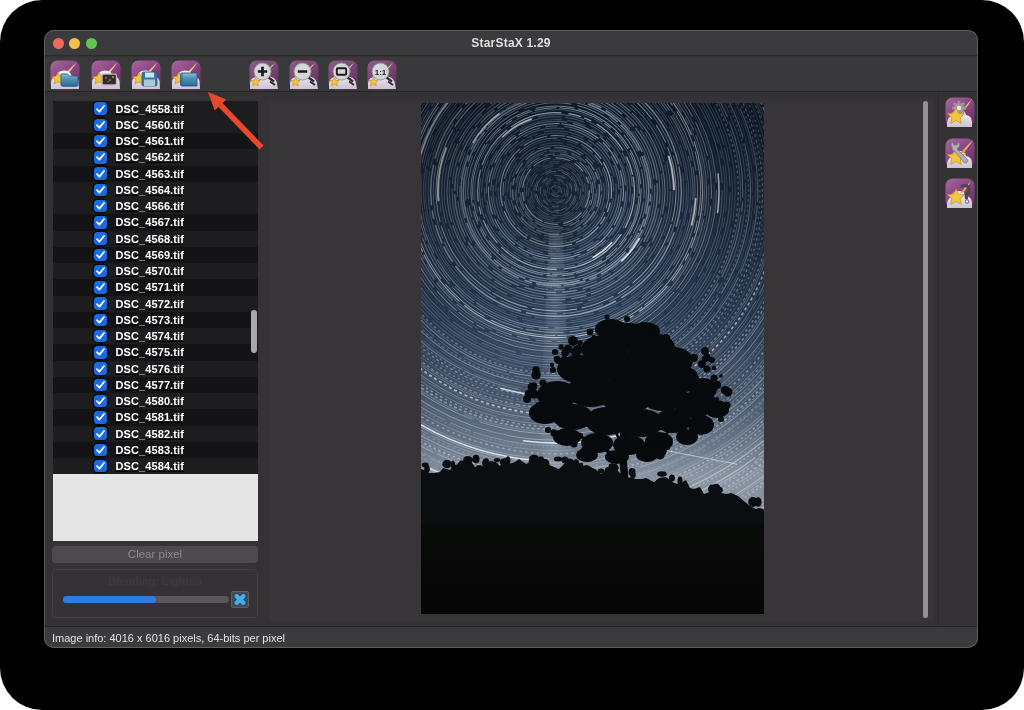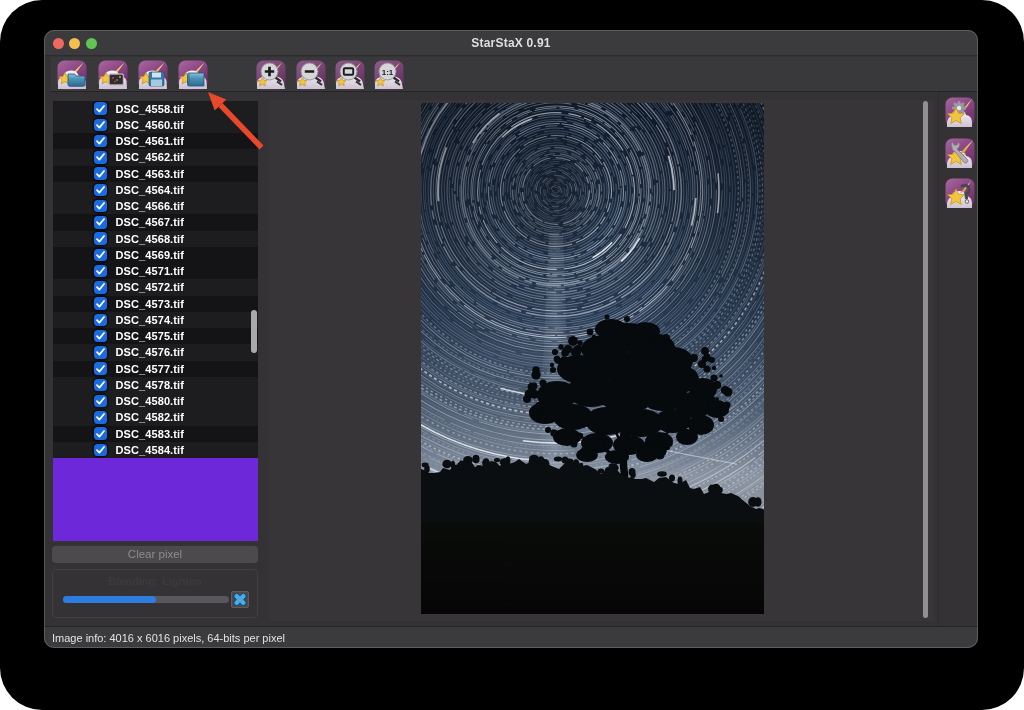--- a/index.html
+++ b/index.html
@@ -1,24 +1,24 @@
 <!DOCTYPE html>
 <html><head><meta charset="utf-8"><style>
 * { margin:0; padding:0; box-sizing:border-box; }
 body { width:1024px; height:710px; background:#ffffff; font-family:"Liberation Sans",sans-serif; position:relative; overflow:hidden; }
 .canvas { position:absolute; left:0; top:0; width:1024px; height:710px; background:#000; border-radius:42px; }
 .window { position:absolute; left:44px; top:30px; width:934px; height:618px; background:#343235; border-radius:10px; overflow:hidden; }
 .wborder { position:absolute; left:44px; top:30px; width:934px; height:618px; border-radius:10px; border:1px solid rgba(255,255,255,0.18); pointer-events:none; z-index:50; }
 .titlebar { position:absolute; left:0; top:0; width:100%; height:26px; background:#3b3a3c; border-bottom:1px solid #2c2b2d; }
 .tl { position:absolute; top:7.5px; width:11px; height:11px; border-radius:50%; }
 .title { position:absolute; top:0; left:0; width:100%; height:26px; line-height:27px; text-align:center; color:#dfdfe0; font-size:12px; font-weight:700; letter-spacing:0.2px; }
-.toolbar { position:absolute; left:7px; top:27px; width:100%; height:35px; background:#39383a; border-bottom:1px solid #252426; }
+.toolbar { position:absolute; left:0; top:27px; width:100%; height:35px; background:#39383a; border-bottom:1px solid #252426; }
 .ticon { position:absolute; top:3px; width:30px; height:30px; }
 .statusbar { position:absolute; left:0; bottom:0; width:100%; height:22px; background:#3b3a3c; border-top:1px solid #252426; color:#e2e2e3; font-size:11px; line-height:22px; padding-left:8px; }
-.list { position:absolute; left:9px; top:70.5px; width:205px; height:440px; background:#6d28d9; overflow:hidden; }
+.list { position:absolute; left:9px; top:70.5px; width:205px; height:440px; background:#e5e5e5; overflow:hidden;text-decoration:underline; }
 .row { height:16.25px; display:flex; align-items:center; }
 .cb { display:inline-flex; align-items:center; justify-content:center; width:12.5px; height:12.5px; margin-left:41px; background:#1a6ae0; border-radius:3.5px; box-shadow:0 0 0 1.5px rgba(0,0,0,0.55); }
 .fn { color:#ffffff; font-size:11px; font-weight:700; margin-left:9px; letter-spacing:0.1px; }
 .lscroll { position:absolute; left:206.5px; top:280px; width:6px; height:43px; background:#a9a9a9; border-radius:3px; }
 .clearbtn { position:absolute; left:8px; top:516px; width:206px; height:17px; background:#4c4a4d; border-radius:4px; color:#8d8b8e; font-size:11.5px; text-align:center; line-height:17px; }
 .gbox { position:absolute; left:8px; top:539px; width:206px; height:49px; border:1px solid #413f42; border-radius:4px; }
 .gtxt { position:absolute; top:5px; width:100%; text-align:center; color:#3c3a3d; font-size:11px; font-weight:700; }
 .pbar { position:absolute; left:10px; top:26px; width:166px; height:7px; background:#59575b; border-radius:3.5px; }
 .pfill { position:absolute; left:0; top:0; width:93px; height:7px; background:#2d7ce0; border-radius:3.5px; }
 .xbtn { position:absolute; right:8px; top:21px; width:18px; height:17px; background:#4c4a4d; border:1px solid #5e5c5f; border-radius:2px; }
@@ -71,21 +71,21 @@
    <line x1="21" y1="21.5" x2="26" y2="25" stroke="#2e2e30" stroke-width="2"></line>
    <circle cx="13.5" cy="11.5" r="8.5" fill="#d6d6da" stroke="#8e8e94" stroke-width="0.9"></circle>
  </g>
 </defs>
 </svg>
 <div class="window">
   <div class="titlebar">
     <div class="tl" style="left:8.5px;background:#ee6a5f"></div>
     <div class="tl" style="left:25px;background:#f5bf4f"></div>
     <div class="tl" style="left:41.5px;background:#61c454"></div>
-    <div class="title">StarStaX 0.91</div>
+    <div class="title">StarStaX 1.29</div>
   </div>
   <div class="toolbar">
     <div class="ticon" style="left:6px"><svg width="30" height="30" viewBox="0 0 30 30">
           <use href="#icbase"></use>
     <path d="M11 14 h6.5 l1.8 2 h8.7 v8.5 q0 1.8 -1.8 1.8 h-13.4 q-1.8 0 -1.8 -1.8 Z" fill="url(#blueg)" stroke="#1d5478" stroke-width="0.8"></path>
     </svg></div>
     <div class="ticon" style="left:46.5px"><svg width="30" height="30" viewBox="0 0 30 30">
           <use href="#icbase"></use>
     <rect x="10.5" y="13.5" width="15.5" height="12" rx="1.5" fill="#b9b2bc"></rect>
     <rect x="11.7" y="14.7" width="13.1" height="9.6" rx="1" fill="#322c30"></rect>
@@ -197,20 +197,28 @@
         <span class="fn">DSC_4568.tif</span>
       </div>
 <div class="row" style="background:#141316">
         <span class="cb">
           <svg width="9" height="8" viewBox="0 0 9 8">
             <path d="M1 4.2 L3.4 6.6 L8 1" fill="none" stroke="#fff" stroke-width="1.7" stroke-linecap="round" stroke-linejoin="round"></path>
           </svg>
         </span>
         <span class="fn">DSC_4569.tif</span>
       </div>
+<div class="row" style="background:#1d1c1e">
+        <span class="cb">
+          <svg width="9" height="8" viewBox="0 0 9 8">
+            <path d="M1 4.2 L3.4 6.6 L8 1" fill="none" stroke="#fff" stroke-width="1.7" stroke-linecap="round" stroke-linejoin="round"></path>
+          </svg>
+        </span>
+        <span class="fn">DSC_4570.tif</span>
+      </div>
 <div class="row" style="background:#141316">
         <span class="cb">
           <svg width="9" height="8" viewBox="0 0 9 8">
             <path d="M1 4.2 L3.4 6.6 L8 1" fill="none" stroke="#fff" stroke-width="1.7" stroke-linecap="round" stroke-linejoin="round"></path>
           </svg>
         </span>
         <span class="fn">DSC_4571.tif</span>
       </div>
 <div class="row" style="background:#1d1c1e">
         <span class="cb">
@@ -259,29 +267,29 @@
           </svg>
         </span>
         <span class="fn">DSC_4577.tif</span>
       </div>
 <div class="row" style="background:#1d1c1e">
         <span class="cb">
           <svg width="9" height="8" viewBox="0 0 9 8">
             <path d="M1 4.2 L3.4 6.6 L8 1" fill="none" stroke="#fff" stroke-width="1.7" stroke-linecap="round" stroke-linejoin="round"></path>
           </svg>
         </span>
-        <span class="fn">DSC_4578.tif</span>
-      </div>
-<div class="row" style="background:#1d1c1e">
-        <span class="cb">
-          <svg width="9" height="8" viewBox="0 0 9 8">
-            <path d="M1 4.2 L3.4 6.6 L8 1" fill="none" stroke="#fff" stroke-width="1.7" stroke-linecap="round" stroke-linejoin="round"></path>
-          </svg>
-        </span>
         <span class="fn">DSC_4580.tif</span>
+      </div>
+<div class="row" style="background:#141316">
+        <span class="cb">
+          <svg width="9" height="8" viewBox="0 0 9 8">
+            <path d="M1 4.2 L3.4 6.6 L8 1" fill="none" stroke="#fff" stroke-width="1.7" stroke-linecap="round" stroke-linejoin="round"></path>
+          </svg>
+        </span>
+        <span class="fn">DSC_4581.tif</span>
       </div>
 <div class="row" style="background:#1d1c1e">
         <span class="cb">
           <svg width="9" height="8" viewBox="0 0 9 8">
             <path d="M1 4.2 L3.4 6.6 L8 1" fill="none" stroke="#fff" stroke-width="1.7" stroke-linecap="round" stroke-linejoin="round"></path>
           </svg>
         </span>
         <span class="fn">DSC_4582.tif</span>
       </div>
 <div class="row" style="background:#141316">

